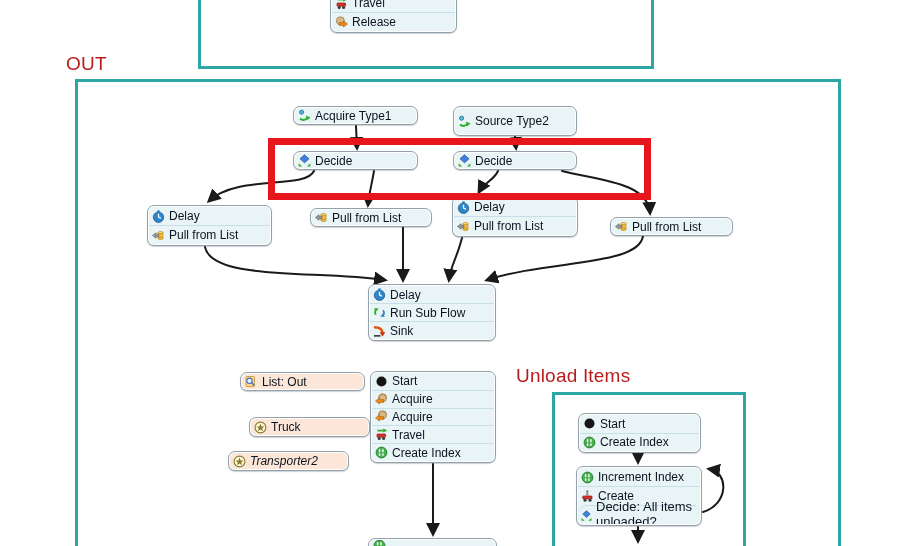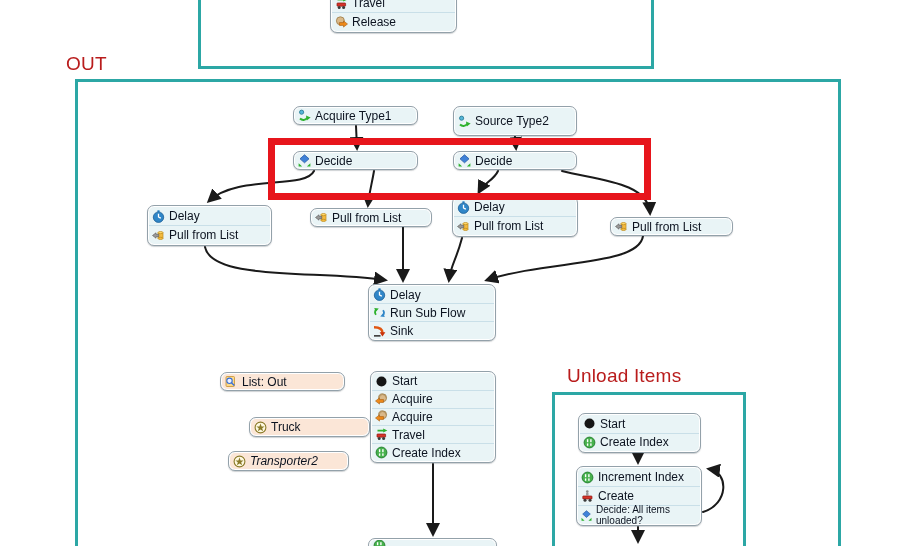--- a/index.html
+++ b/index.html
@@ -14,36 +14,36 @@
     position:absolute;z-index:3;box-sizing:border-box;
     border:1px solid #93a1aa;border-radius:7px;background:#ffffff;padding:1px;
     box-shadow:0 1px 1px rgba(60,70,80,0.25);
   }
   .node-inner{height:100%;display:flex;flex-direction:column;overflow:hidden;
     background:#e9f4f6;border-radius:5px;}
   .node.peach .node-inner{background:#fbe6d7;}
   .row{flex:1;display:flex;align-items:center;gap:4px;padding:0 3px;
     font-size:12px;color:#0c1320;white-space:nowrap;min-height:0;}
   .row + .row{border-top:1px solid #c9dfe8;}
-  .row.small{font-size:10px;line-height:1.15;white-space:normal;}
+  .row.small{font-size:13px;line-height:1.15;white-space:normal;border-radius:9px;}
   .row svg{flex:0 0 auto;display:block;}
   .heading{position:absolute;z-index:5;font-size:19px;color:#b91c1c;letter-spacing:0.2px;}
   #highlight{position:absolute;z-index:10;border:7px solid #e7151c;background:transparent;}
 </style>
 </head>
 <body>
 
 <div id="canvas">
 
   <div class="container-box" style="left:198px;top:-24px;width:450px;height:87px;"></div>
   <div class="container-box" style="left:75px;top:79px;width:760px;height:500px;"></div>
   <div class="container-box" style="left:552px;top:392px;width:188px;height:180px;"></div>
 
   <div class="heading" style="left:66px;top:53px;">OUT</div>
-  <div class="heading" style="left:567px;top:365px;text-align:right;">Unload Items</div>
+  <div class="heading" style="left:516px;top:365px;text-align:right;">Unload Items</div>
 
   <svg id="connector-layer" width="914" height="546">
     <defs>
       <marker id="ah" markerWidth="7" markerHeight="7" refX="5.5" refY="3.5" orient="auto">
         <path d="M0,0 L7,3.5 L0,7 Z" fill="#1a1a1a"></path>
       </marker>
     </defs>
     <path class="connector" marker-end="url(#ah)" d="M356,126 L357,148"></path>
     <path class="connector" marker-end="url(#ah)" d="M514,126 L516,148"></path>
     <path class="connector" marker-end="url(#ah)" d="M314,171 C305,190 238,174 209,201"></path>
@@ -220,21 +220,21 @@
           <div class="row">
             <svg width="13" height="13" viewBox="0 0 13 13">
               <rect x="1" y="11" width="6.5" height="1.7" fill="#444444"></rect>
               <path d="M1,3.2 C6,3.2 9.5,4.8 9.5,9" stroke="#e05510" stroke-width="2.4" fill="none"></path>
               <polygon points="6.6,8.2 12.4,8.2 9.5,12.6" fill="#c8320a"></polygon>
             </svg>
             <span>Sink</span>
           </div>
         </div>
       </div>
-      <div class="node peach" style="left: 220px; top: 372px; width: 125px; height: 19px;">
+      <div class="node peach" style="left: 240px; top: 372px; width: 125px; height: 19px;">
         <div class="node-inner">
           <div class="row">
             <svg width="13" height="13" viewBox="0 0 13 13">
               <rect x="1" y="1.5" width="8.5" height="10" rx="1" fill="#fbd98a" stroke="#c79030" stroke-width="0.8"></rect>
               <circle cx="4.5" cy="5.8" r="2.7" fill="#eef4ff" stroke="#3a6fd8" stroke-width="1.1"></circle>
               <line x1="6.5" y1="7.8" x2="9.3" y2="10.6" stroke="#3a6fd8" stroke-width="1.4"></line>
             </svg>
             <span>List: Out</span>
           </div>
         </div>

